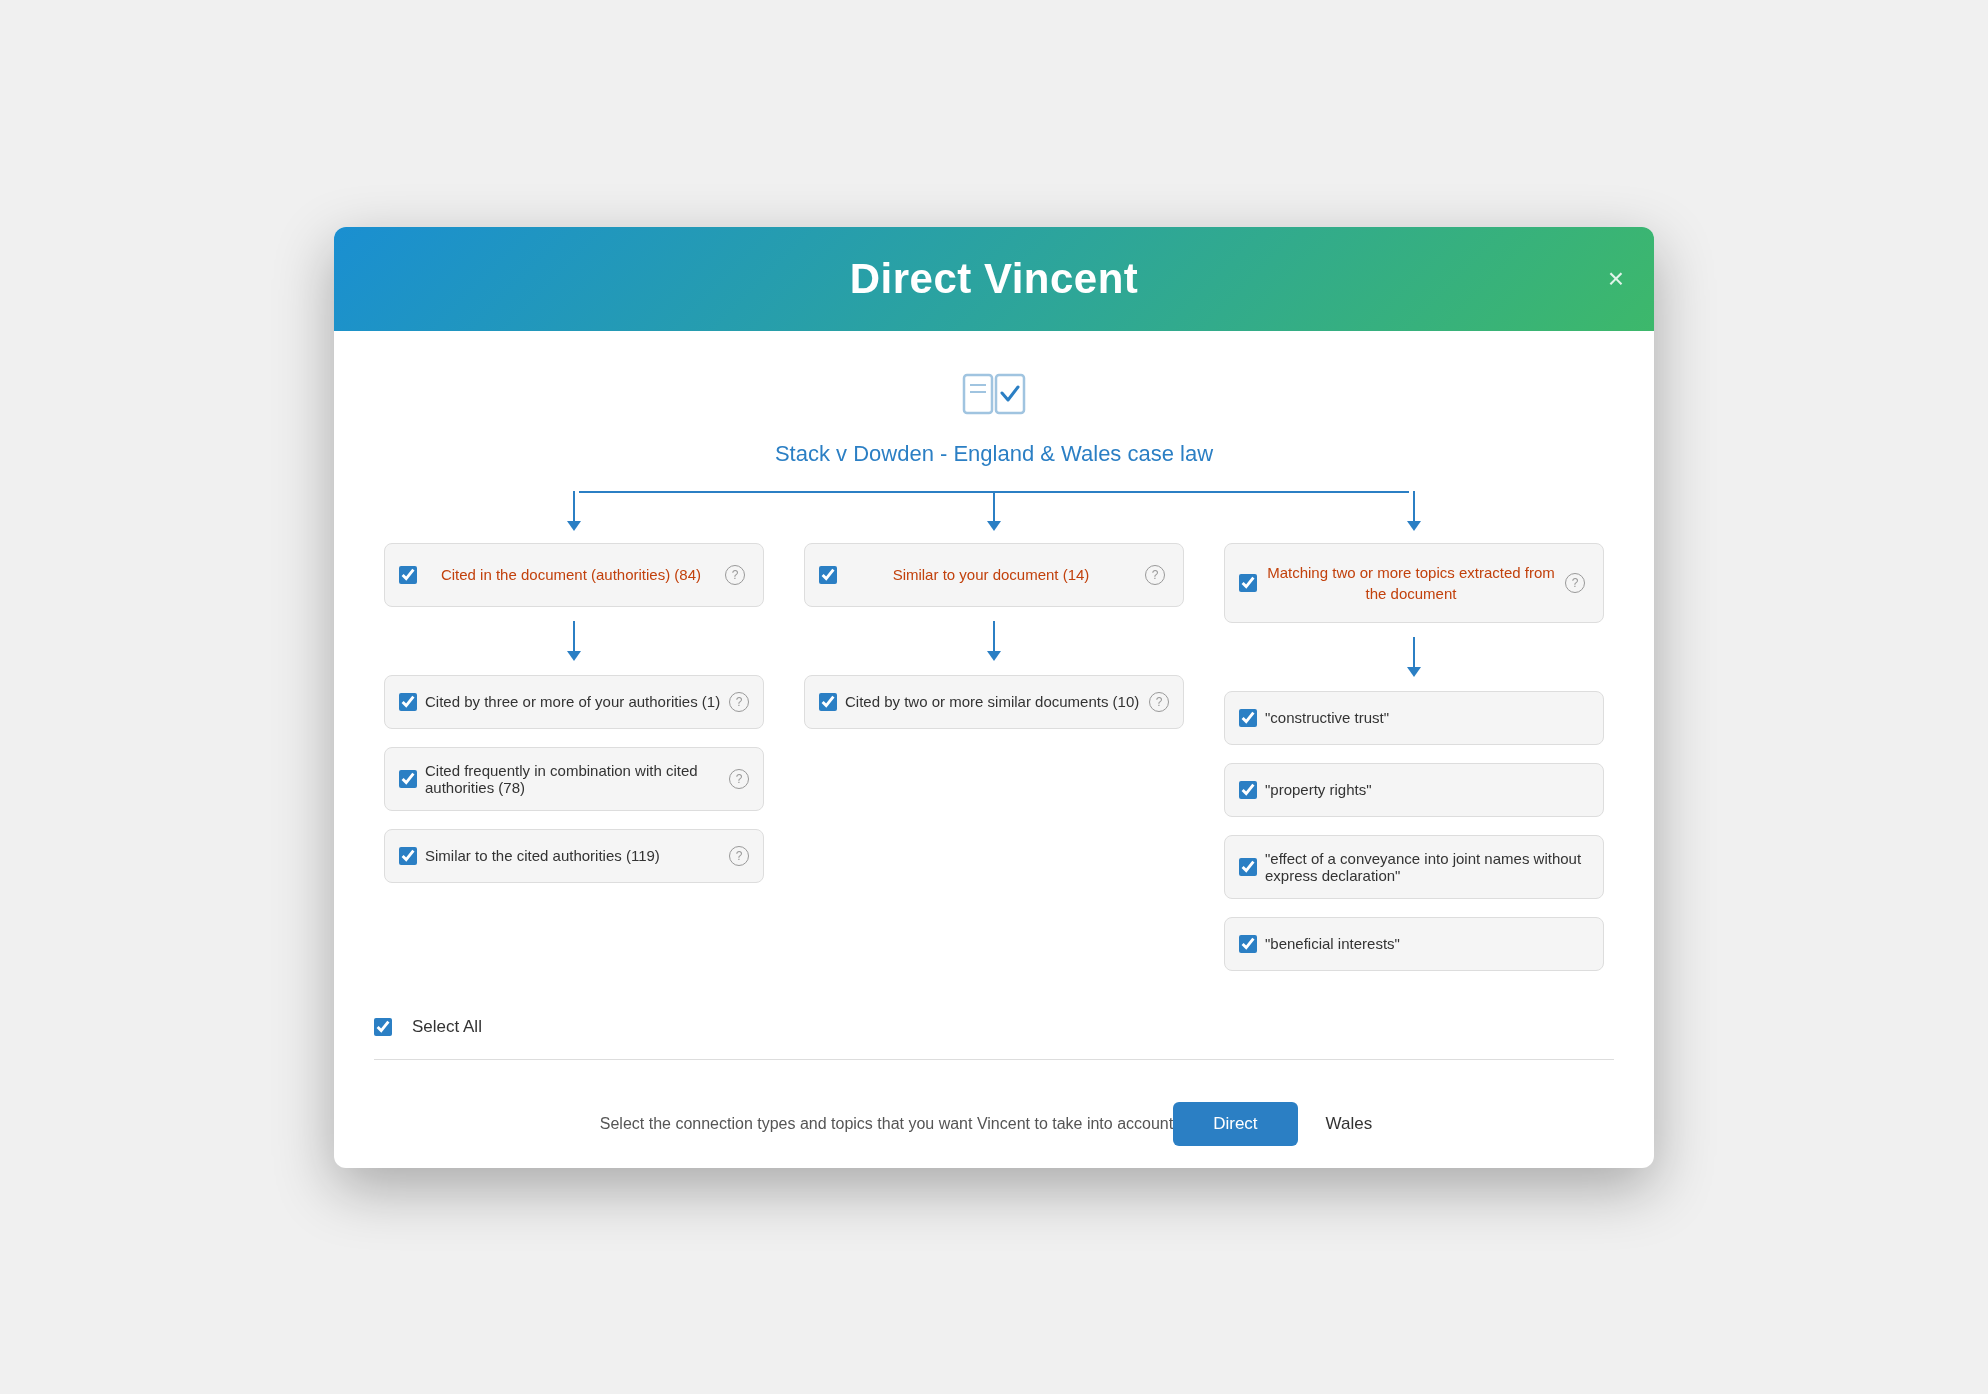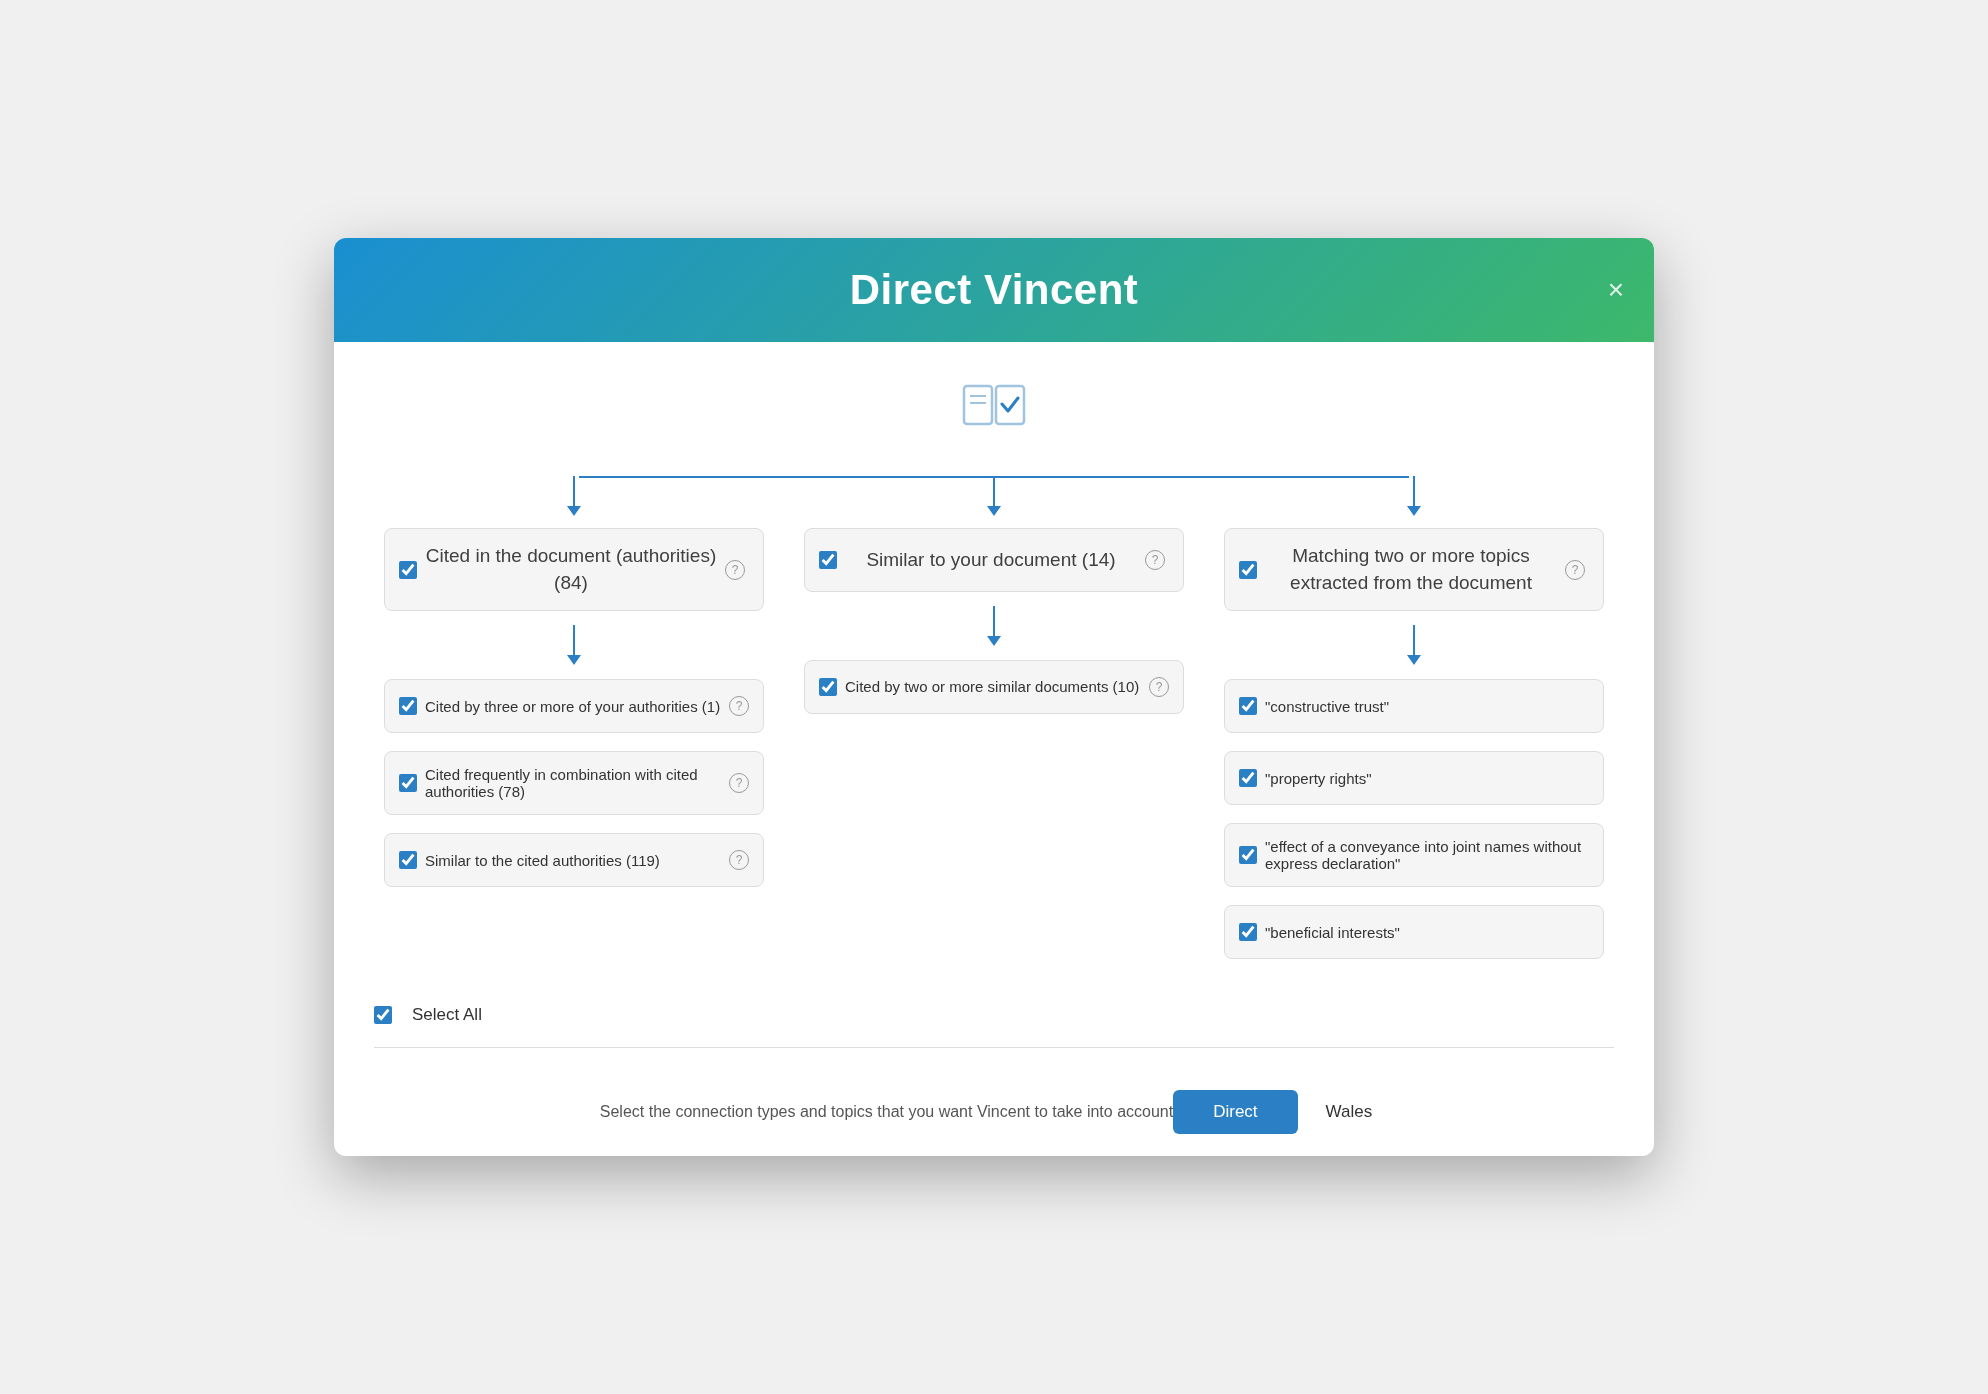--- a/index.html
+++ b/index.html
@@ -73,22 +73,22 @@
       align-items: center;
       width: 100%;
       position: relative;
       min-height: 64px;
     }
     .filter-box.tall {
       min-height: 80px;
       align-items: center;
     }
     .filter-box-text {
-      font-size: 19px;
-      color: #404040;
+      font-size: 15px;
+      color: #c2410c;
       text-align: center;
       flex: 1;
       line-height: 1.4;
     }
     .help-icon {
       width: 20px;
       height: 20px;
       border-radius: 50%;
       border: 1px solid #999;
       color: #999;
@@ -226,20 +226,21 @@
       <svg class="doc-icon" viewBox="0 0 70 70" fill="none" xmlns="http://www.w3.org/2000/svg">
 
         <rect x="5" y="14" width="28" height="38" rx="3" fill="none" stroke="#a0c4e0" stroke-width="2.5"></rect>
         <line x1="11" y1="24" x2="27" y2="24" stroke="#a0c4e0" stroke-width="2"></line>
         <line x1="11" y1="31" x2="27" y2="31" stroke="#a0c4e0" stroke-width="2"></line>
 
         <rect x="37" y="14" width="28" height="38" rx="3" fill="none" stroke="#a0c4e0" stroke-width="2.5"></rect>
 
         <polyline points="43,32 49,39 59,26" fill="none" stroke="#2b7fc4" stroke-width="3" stroke-linecap="round" stroke-linejoin="round"></polyline>
       </svg>
+      <span class="doc-title">Stack v Dowden - England &amp; Wales case law</span>
     </div>
 
     <div style="display:flex; gap:20px; position:relative;">
 
       <div style="position:absolute; top:0; left:calc(16.5% ); right:calc(16.5%); height:2px; background:#2b7fc4; z-index:0;"></div>
 
       <div class="content-col" style="flex:1;">
 
         <div class="v-arrow-wrapper">
           <div class="v-line-top"></div>

